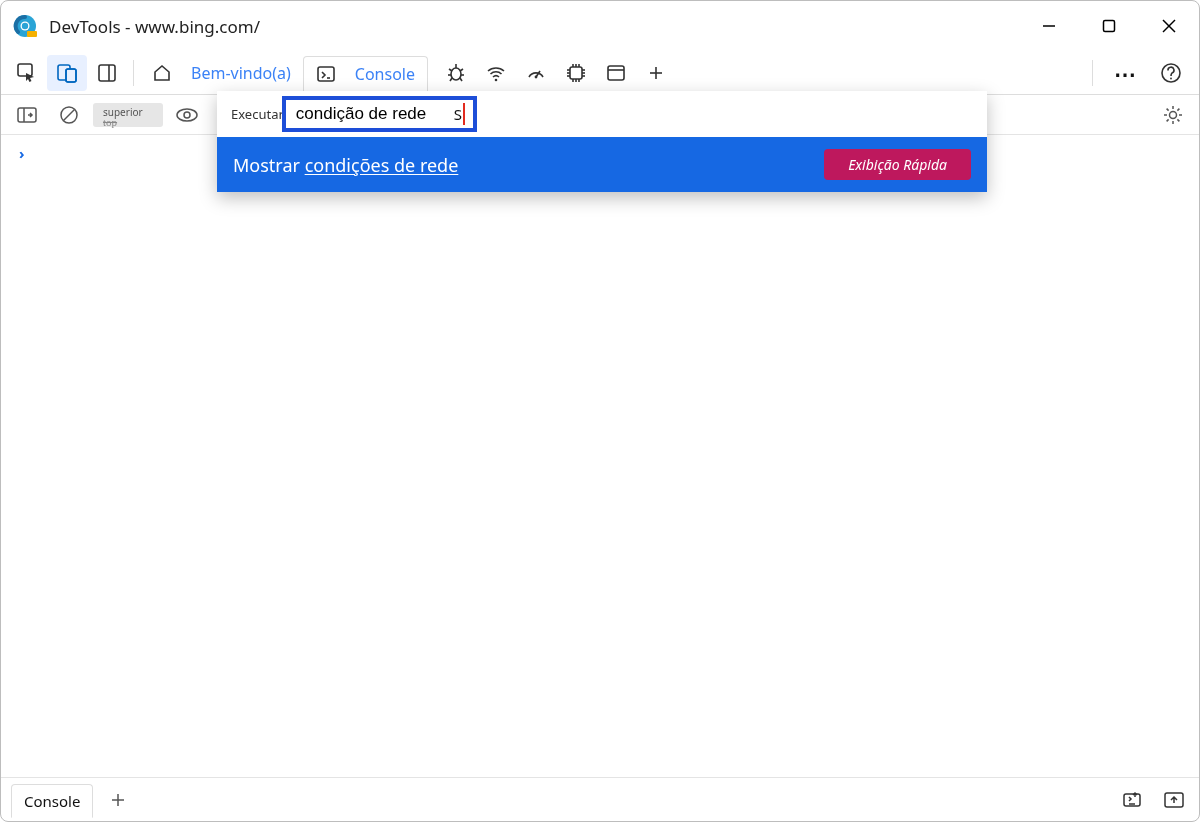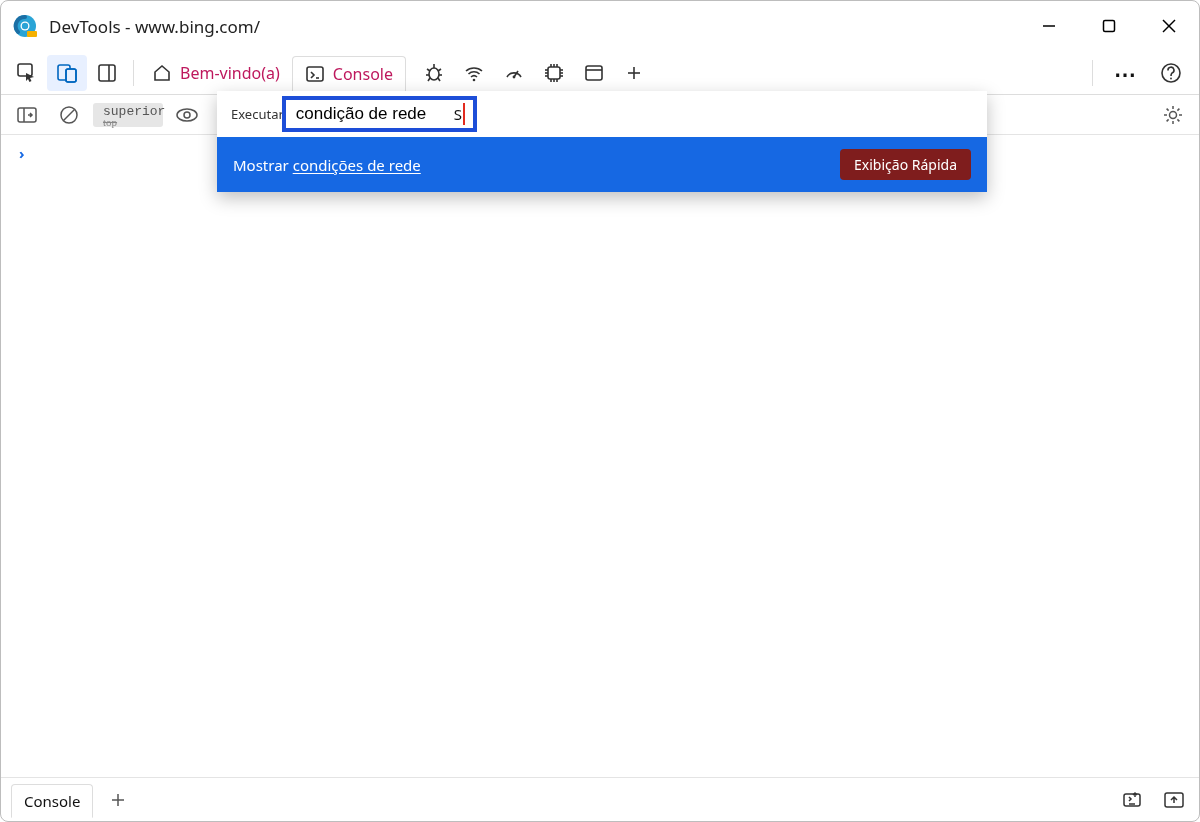--- a/index.html
+++ b/index.html
@@ -47,23 +47,23 @@
   .tbbtn {
     width: 40px; height: 36px;
     display:flex; align-items:center; justify-content:center;
     border-radius:4px;
   }
   .tbbtn.sel { background:#e8f0ff; }
   .tbbtn svg, .tab svg { stroke:#333; stroke-width:1.6; fill:none; }
   .tbbtn.sel svg { stroke:#0067c0; }
   .tabsep { width:1px; height:26px; background:#ddd; margin:0 6px; }
   .tab {
-    height: 36px; display:flex; align-items:center; gap:8px;
+    height: 36px; display:flex; align-items:center; gap:19px;
     padding:0 12px; border-radius:4px 4px 0 0;
-    font-size:16px; color:#be185d; cursor:default;
+    font-size:16px; color:#3b82f6; cursor:default;
   }
   .tab.active {
     border:1px solid #ddd; border-bottom:1px solid #fff;
     position:relative; top:1px; background:#fff;
   }
   .tabstrip .right {
     margin-left:auto; display:flex; align-items:center; gap:6px;
     padding-right:8px;
   }
   .right .rsep { width:1px; height:26px; background:#ddd; margin:0 6px; }
@@ -118,29 +118,30 @@
     width:2px; height:22px; background:#e22b1f;
     margin-left:1px;
   }
   .cmd-result {
     background:#1668e3;
     color:#fff;
     height:55px;
     display:flex; align-items:center;
     padding:0 16px;
   }
-  .cmd-result .txt { font-size:15px; }
+  .cmd-result .txt { font-size:18px; }
   .underline { text-decoration: underline; text-underline-offset:2px; }
   .cmd-result .badge {
     margin-left:auto;
-    background:#7f1d1d;
+    background:#be185d;
     color:#fff;
     font-size:14px;
-    padding:6px 14px;
+    padding:6px 24px;
     border-radius:4px;
+    font-style:italic;
   }
   
   .console-area {
     flex:1; position:relative; background:#fff;
   }
   .console-prompt {
     position:absolute; left:18px; top:8px;
     color:#1668e3; font-size:15px; font-weight:bold;
   }
   
@@ -311,21 +312,21 @@
         </svg>
     </div>
     <div class="subbtn">
       <svg width="20" height="20" viewBox="0 0 20 20">
           <circle cx="10" cy="10" r="8"></circle>
           <line x1="4.5" y1="15.5" x2="15.5" y2="4.5"></line>
         </svg>
     </div>
     <div class="chip">
       <div style="position:relative; height:16px; display:flex; align-items:center;">
-        <span style="position:absolute; top:-3px; font-size:13px;font-family:Liberation Mono, monospace;">superior</span>
+        <span style="position:absolute; top:-3px; font-size:10px;">superior</span>
         <span style="position:absolute; top:7px; font-size:11px; color:#888; text-decoration:line-through;font-family:Liberation Serif, serif;">top</span>
       </div>
       <span style="width:50px;"></span>
     </div>
     <div class="subbtn">
       <svg width="24" height="18" viewBox="0 0 24 18">
           <ellipse cx="12" cy="9" rx="10" ry="6"></ellipse>
           <circle cx="12" cy="9" r="3"></circle>
         </svg>
     </div>

